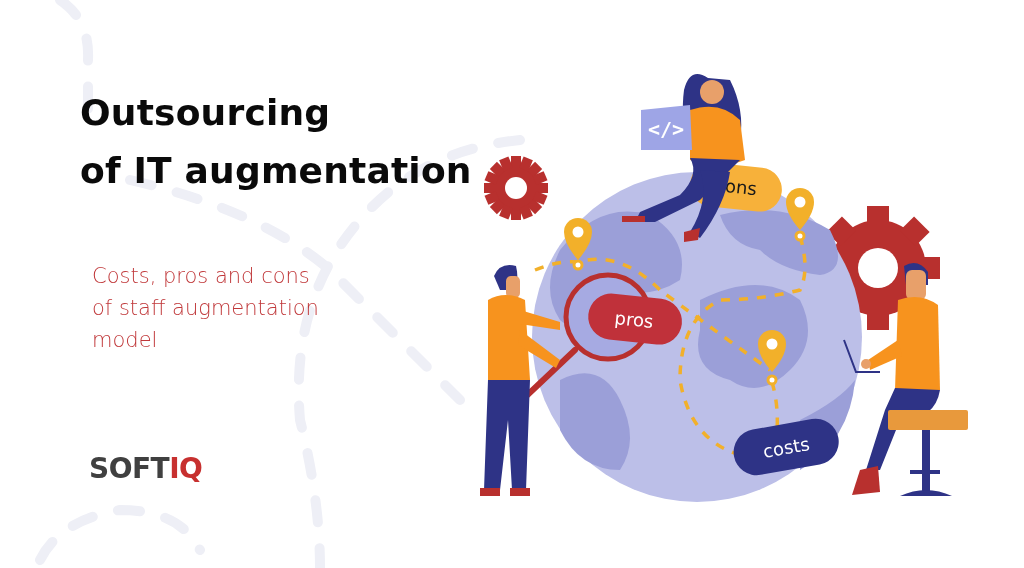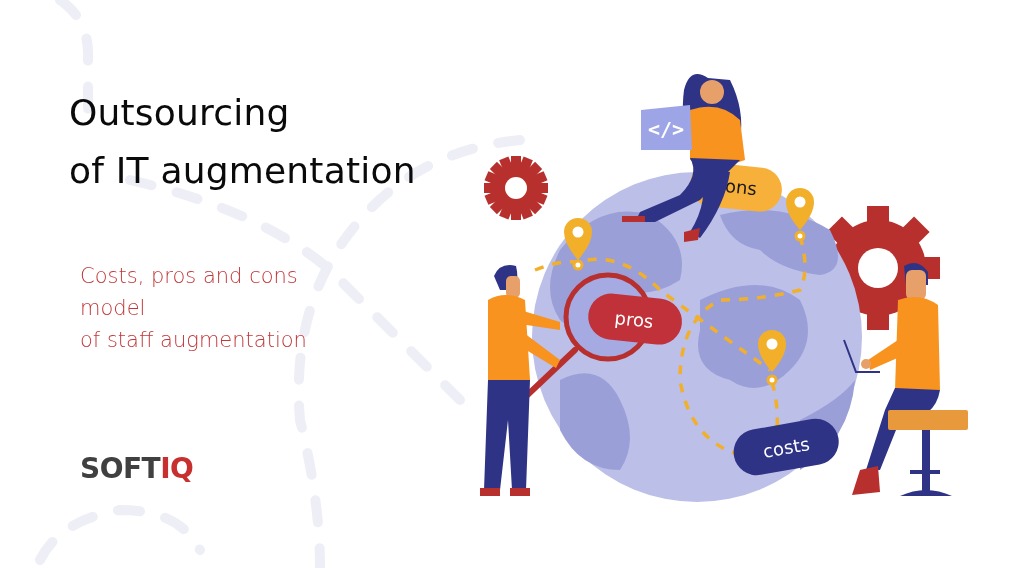--- a/index.html
+++ b/index.html
@@ -3,35 +3,35 @@
   <meta charset="utf-8">
   <style>
     html, body { margin: 0; padding: 0; }
     body {
       width: 1024px; height: 568px; overflow: hidden;
       background: #ffffff; position: relative;
       font-family: "Liberation Sans", sans-serif;
     }
     .bg-deco { position: absolute; left: 0; top: 0; width: 1024px; height: 568px; }
     .title {
-      position: absolute; left: 69px; top: 84px;
+      position: absolute; left: 80px; top: 84px;
       font-family: "DejaVu Sans", sans-serif;
-      font-weight: 400; font-size: 36px; line-height: 58px;
+      font-weight: 700; font-size: 36px; line-height: 58px;
       color: #0a0a0a; letter-spacing: 0.2px; margin: 0;
     }
     .title span { display: block; }
     .subtitle {
-      position: absolute; left: 80px; top: 260px;
+      position: absolute; left: 92px; top: 260px;
       font-family: "DejaVu Sans", sans-serif;
       font-weight: 300; font-size: 21px; line-height: 32px;
       color: #c0383a; margin: 0;
     }
     .subtitle span { display: block; }
     .logo {
-      position: absolute; left: 80px; top: 452px;
+      position: absolute; left: 89px; top: 452px;
       font-family: "DejaVu Sans", sans-serif;
       font-weight: 700; font-size: 28px; letter-spacing: -0.5px;
     }
     .logo .a { color: #404040; }
     .logo .b { color: #c7302f; }
     .illus { position: absolute; left: 460px; top: 50px; width: 540px; height: 460px; }
     .tag-text { font-family: "DejaVu Sans", sans-serif; font-size: 18px; }
   </style>
 </head>
 <body>
@@ -45,22 +45,22 @@
   </g>
 </svg>
 
 <h1 class="title">
   <span>Outsourcing</span>
   <span>of IT augmentation</span>
 </h1>
 
 <p class="subtitle">
   <span>Costs, pros and cons</span>
+  <span>of staff augmentation</span>
   <span>model</span>
-  <span>of staff augmentation</span>
 </p>
 
 <div class="logo">
   <span class="a">SOFT</span><span class="b">IQ</span>
 </div>
 
 <svg class="illus" viewBox="460 50 540 460">
 
   <g transform="translate(516,188)">
     <g fill="#b8302e">

